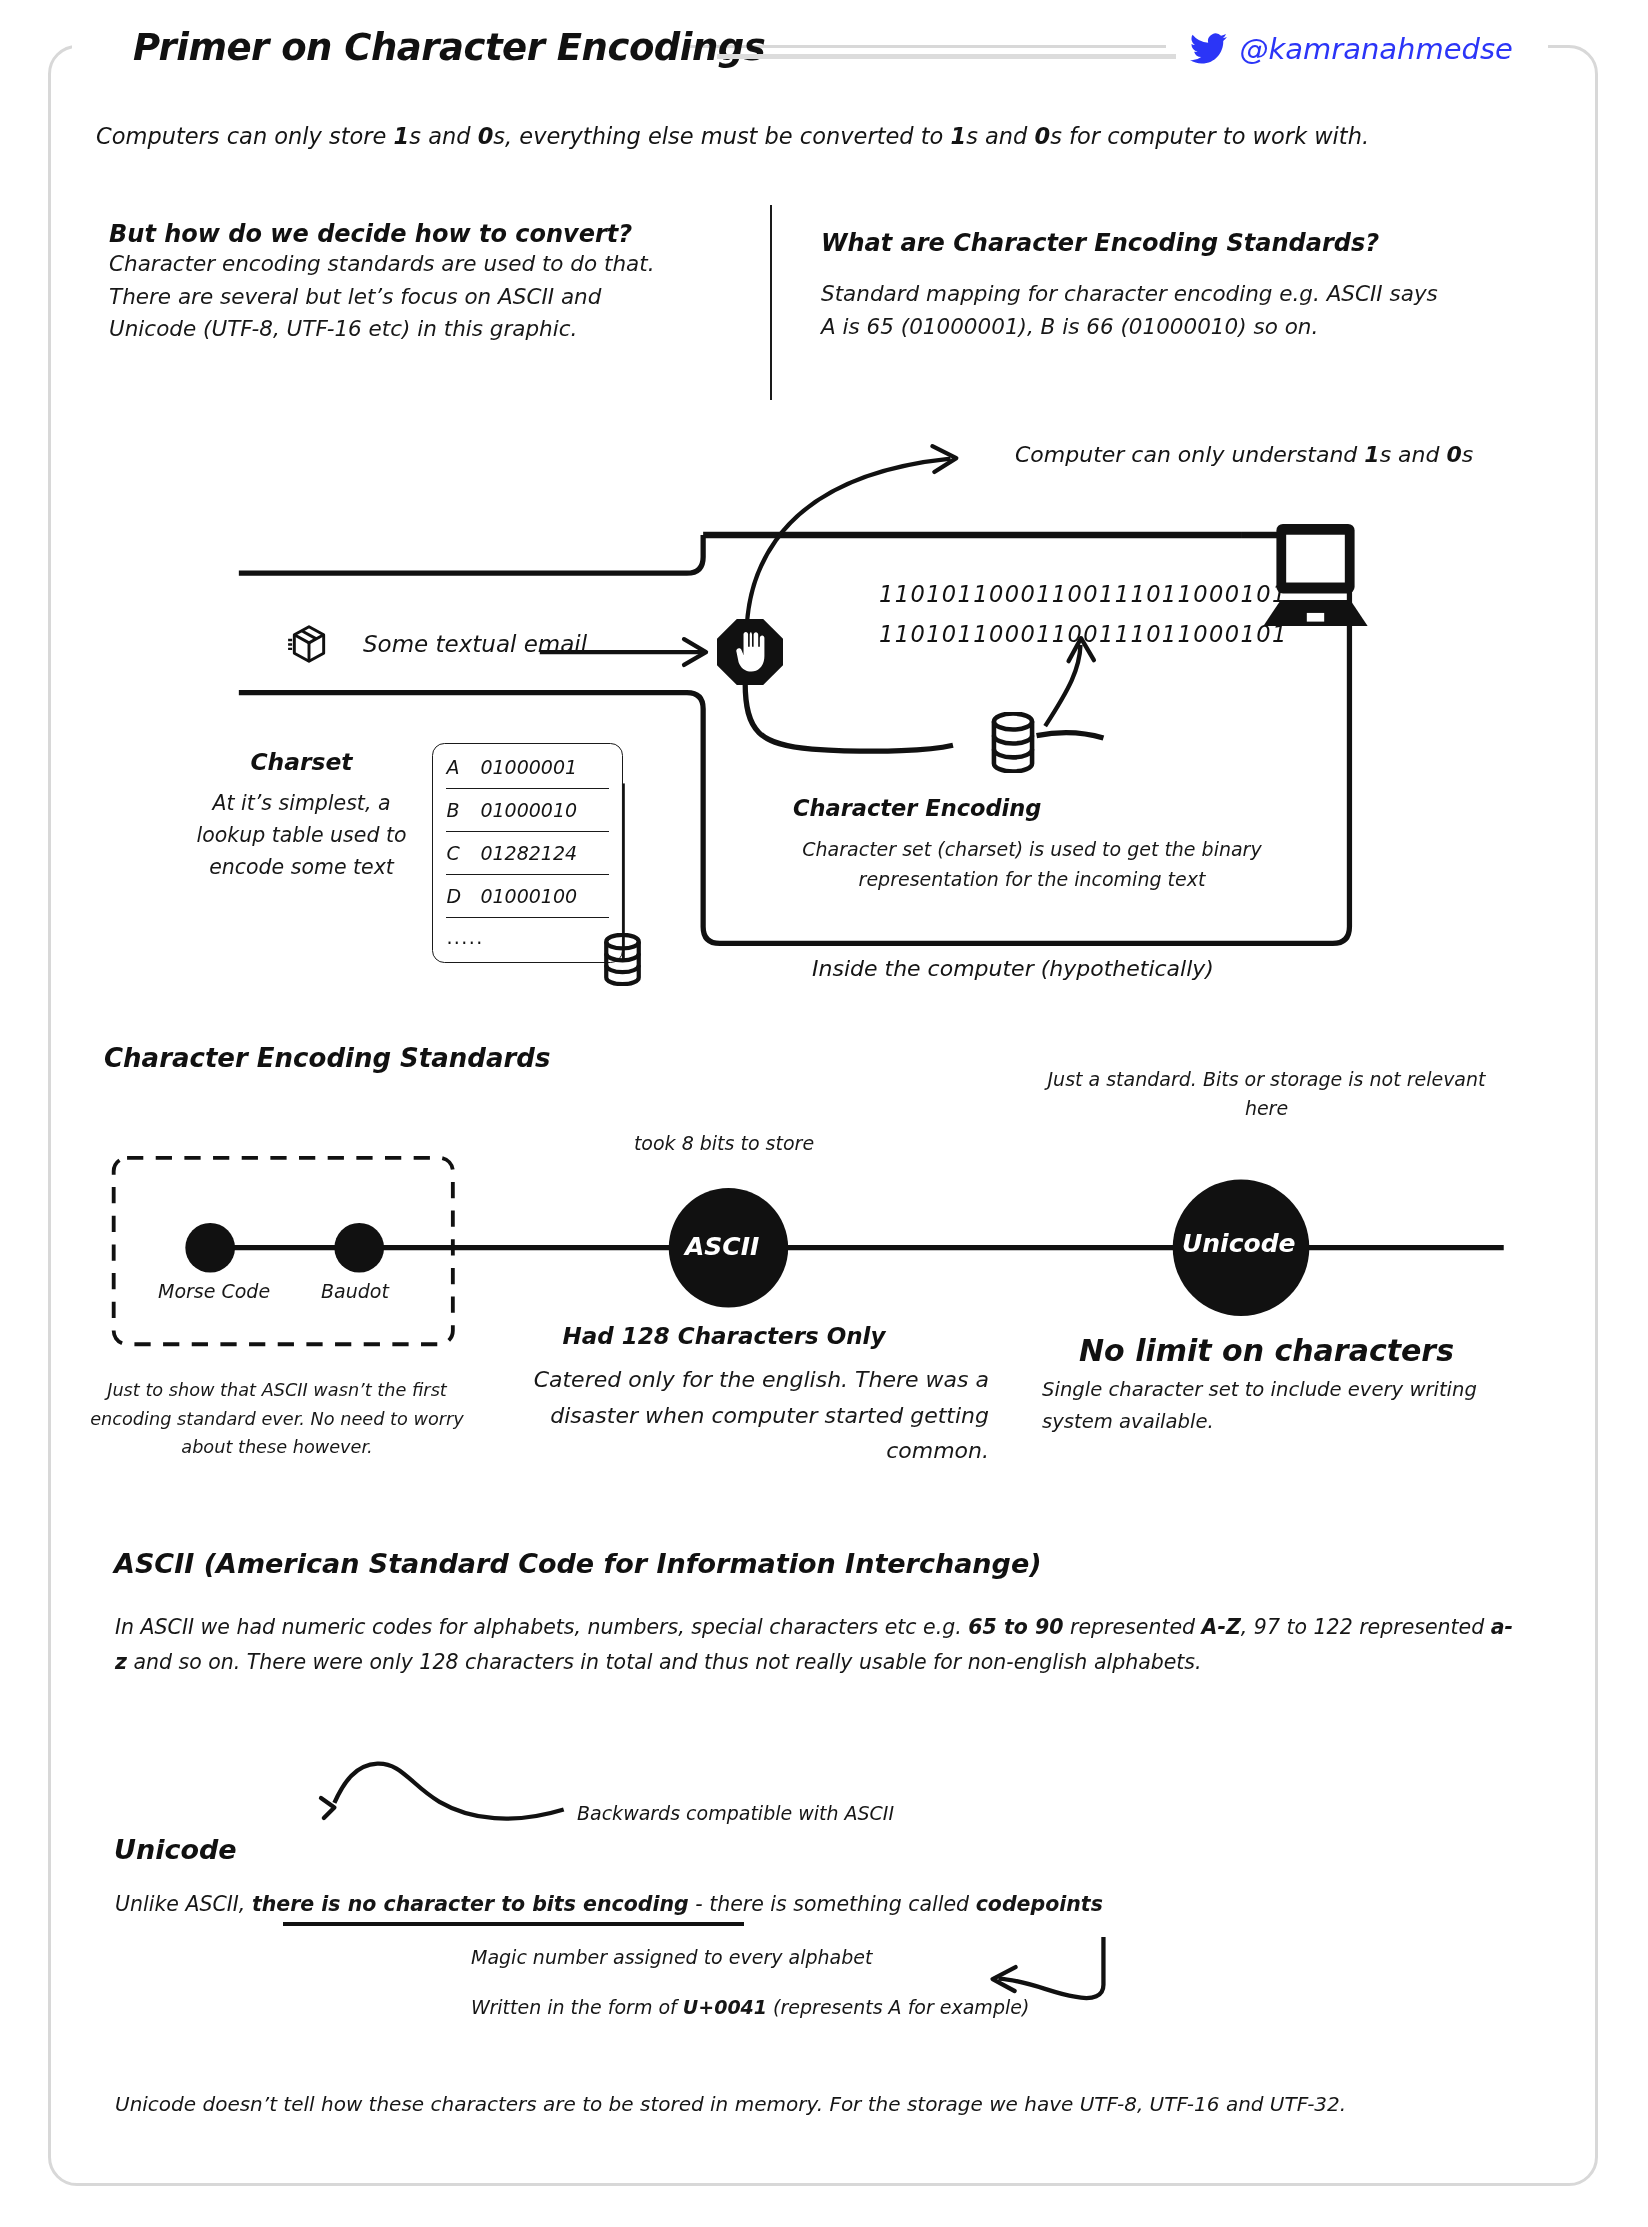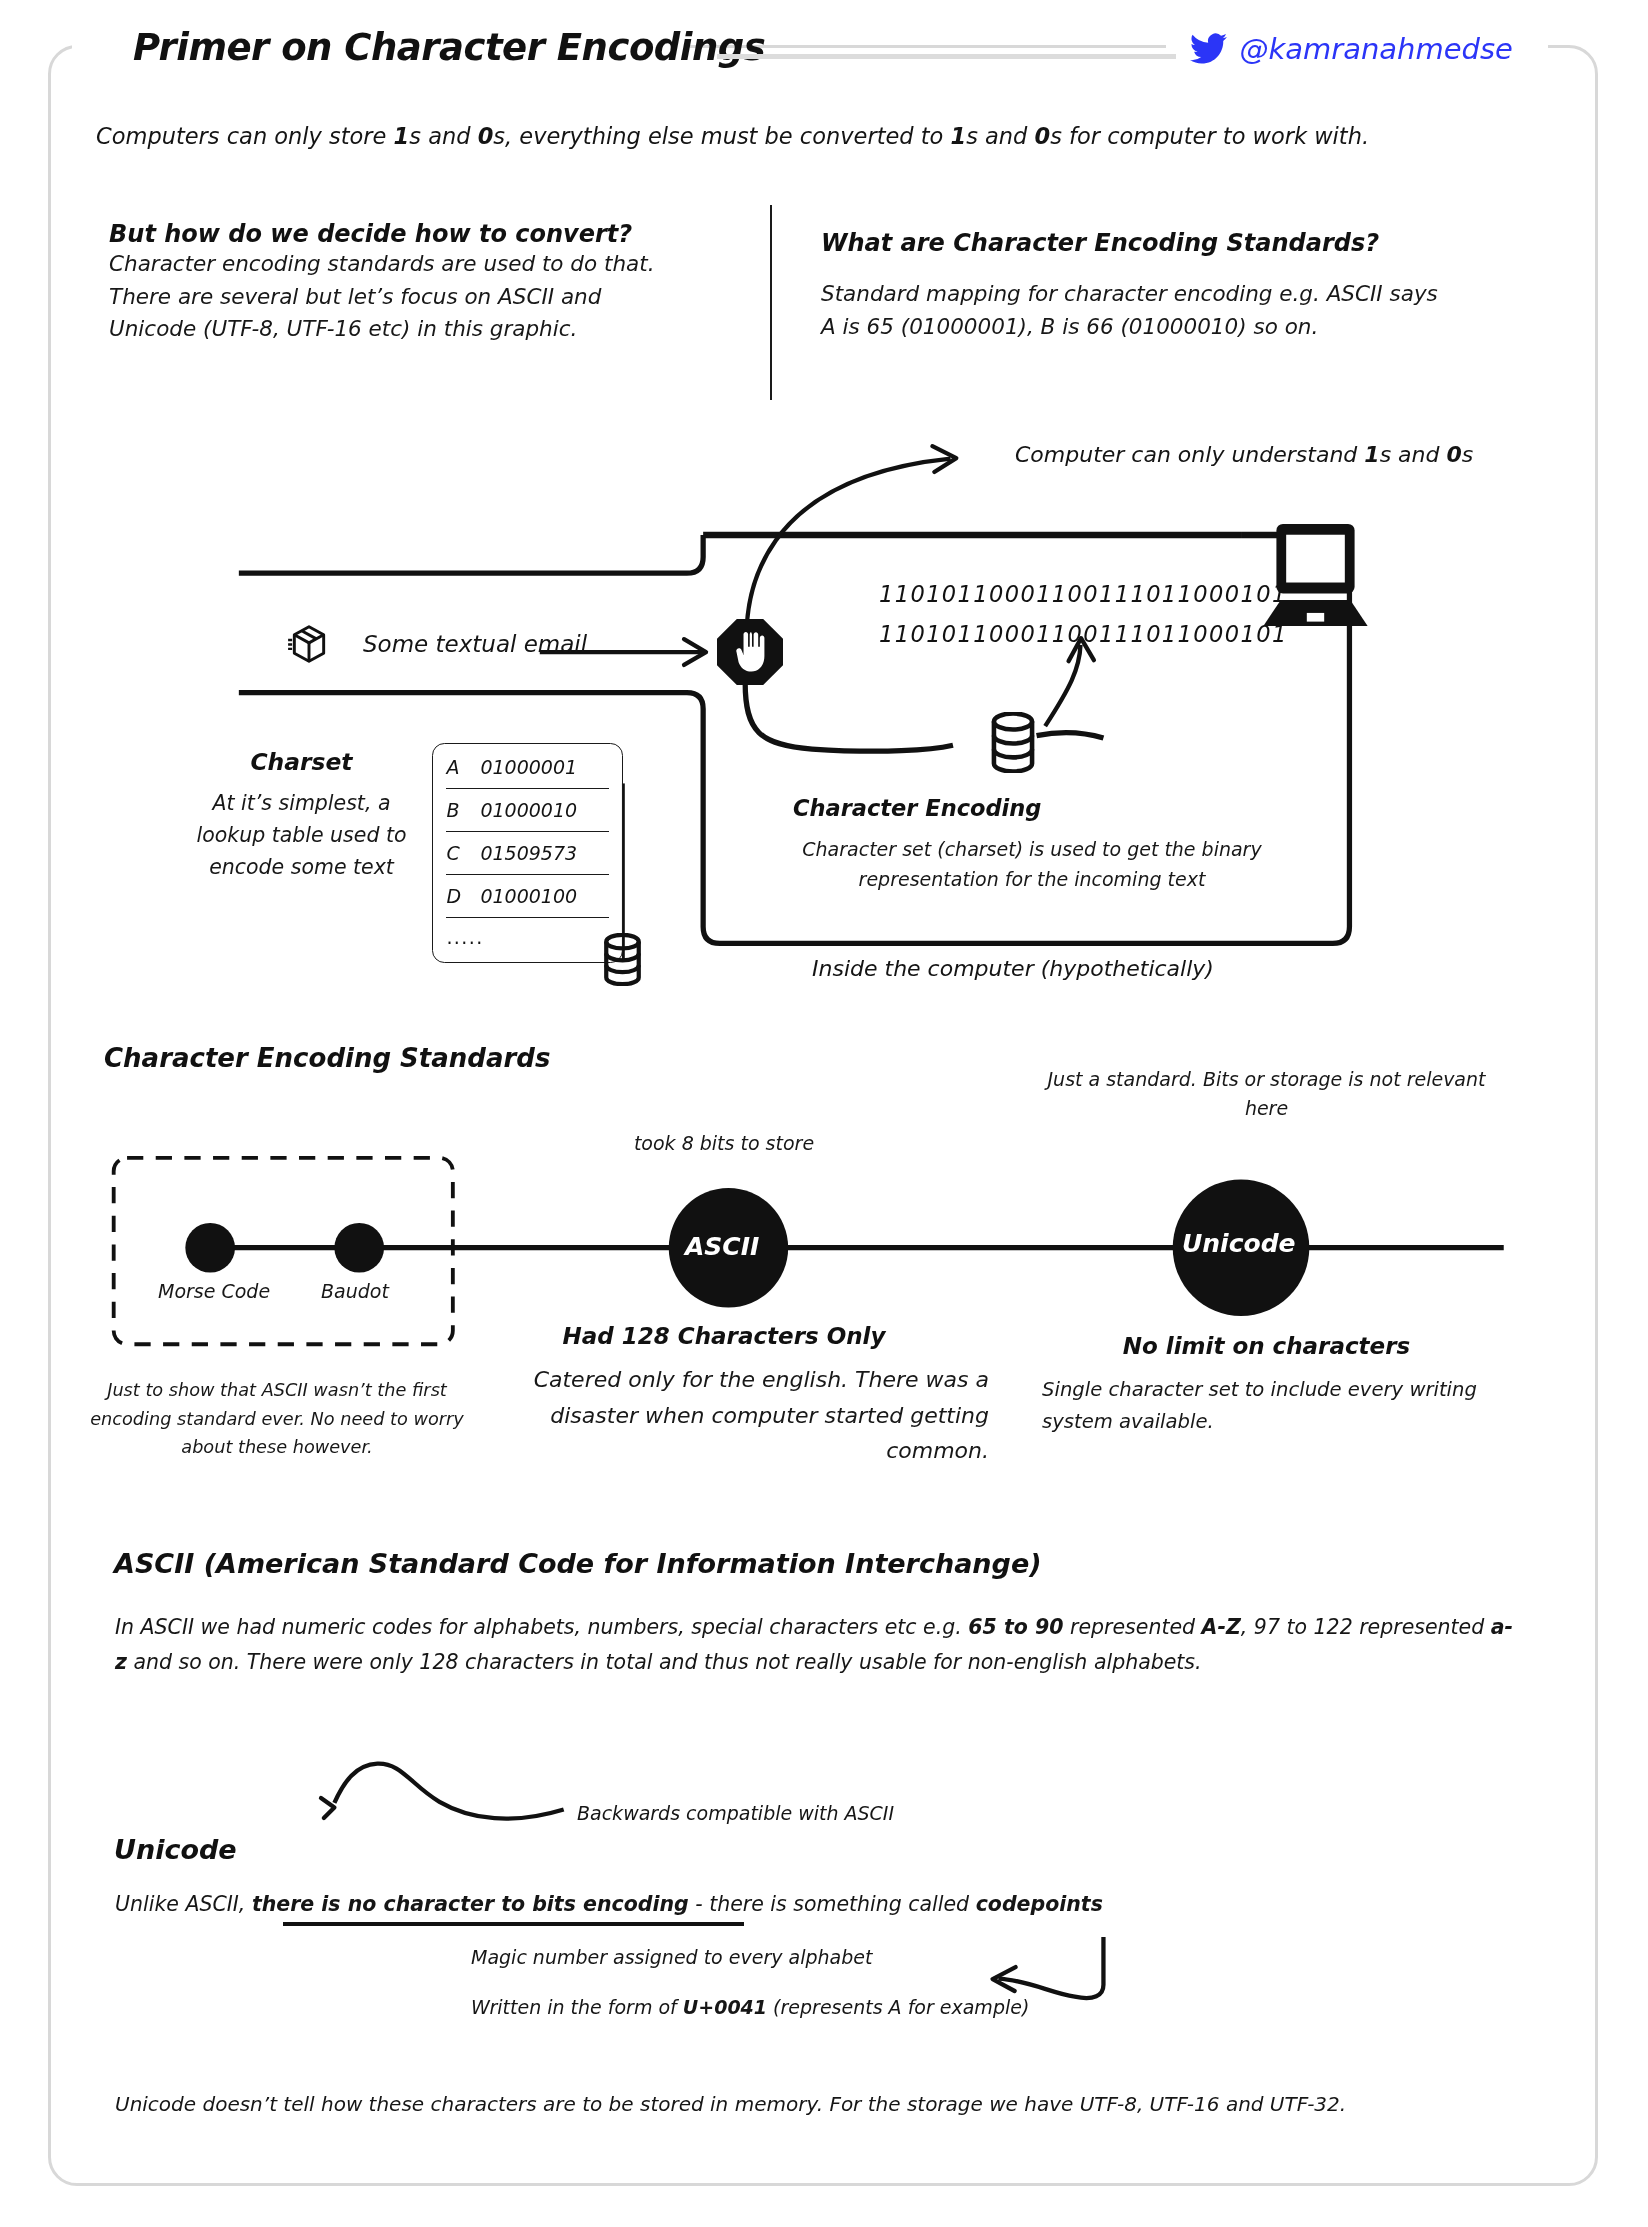--- a/index.html
+++ b/index.html
@@ -103,21 +103,21 @@
   #ascii-sub{position:absolute;left:478px;top:1132px;width:492px;text-align:center;
              font-size:19px;font-style:italic;color:#181818;}
   #ascii-h{position:absolute;left:478px;top:1323px;width:492px;text-align:center;
            font-size:23px;font-weight:bold;font-style:italic;color:#111;}
   #ascii-d{position:absolute;left:459px;top:1362px;width:530px;text-align:right;
            font-size:22px;font-style:italic;color:#181818;line-height:1.62;}
 
   #uni-sub{position:absolute;left:1042px;top:1065px;width:449px;text-align:center;
            font-size:19px;font-style:italic;color:#181818;line-height:1.55;}
   #uni-h{position:absolute;left:1042px;top:1333px;width:449px;text-align:center;
-         font-size:23px;font-weight:bold;font-style:italic;color:#111;}
+         font-size:30px;font-weight:bold;font-style:italic;color:#111;}
   #uni-d{position:absolute;left:1042px;top:1374px;width:449px;text-align:left;
          font-size:19.6px;font-style:italic;color:#181818;line-height:1.62;}
 
   
   #ascii-sec-title{position:absolute;left:114px;top:1548px;font-size:27px;font-weight:bold;
                    font-style:italic;color:#111;white-space:nowrap;text-align:right;}
   #ascii-para{position:absolute;left:115px;top:1610px;width:1405px;
               font-size:20.5px;font-style:italic;color:#161616;line-height:1.72;}
   #ascii-para b{font-weight:bold;}
 
@@ -246,21 +246,21 @@
   <div class="row">
     <span class="ch">A</span>
     <span>01000001</span>
   </div>
   <div class="row">
     <span class="ch">B</span>
     <span>01000010</span>
   </div>
   <div class="row">
     <span class="ch">C</span>
-    <span>01509573</span>
+    <span>01282124</span>
   </div>
   <div class="row">
     <span class="ch">D</span>
     <span>01000100</span>
   </div>
   <div class="dots">.....</div>
 </div>
 
 <svg style="position:absolute;left:603px;top:933px;width:39px;height:53px;" viewBox="0 0 24 32">
   <ellipse cx="12" cy="5" rx="10" ry="4.2" fill="none" stroke="#111" stroke-width="2.6"></ellipse>

